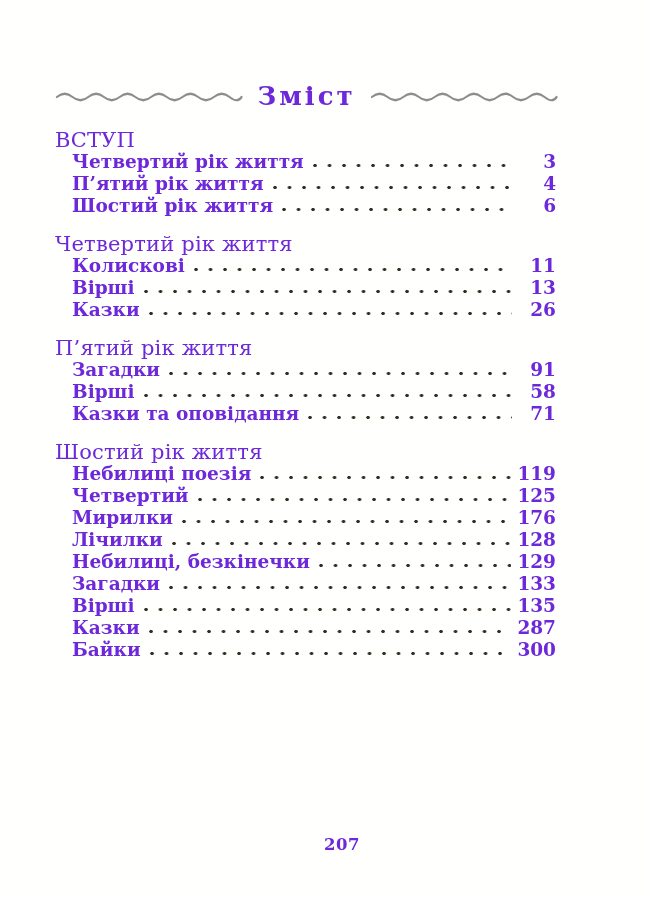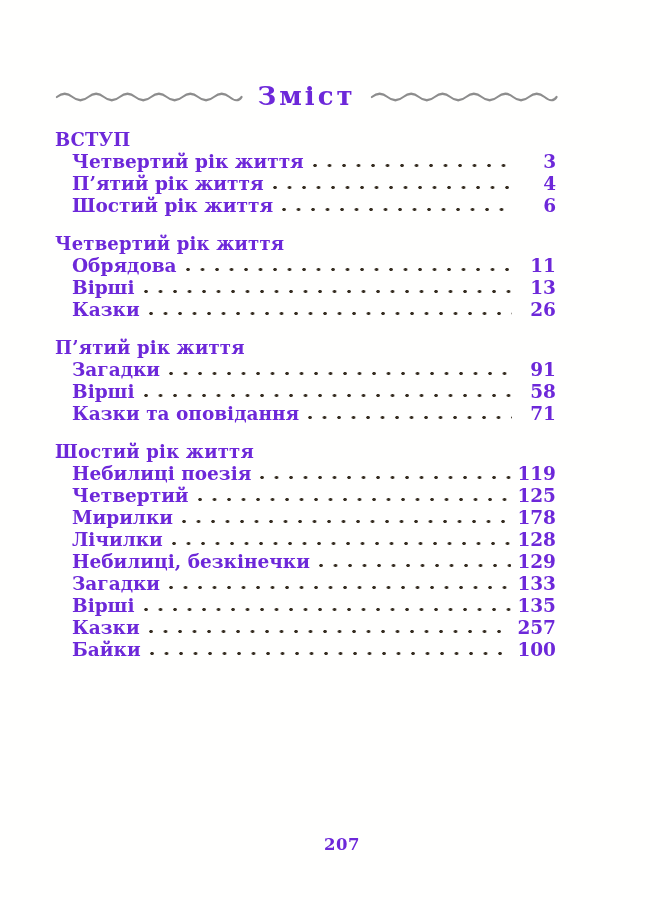--- a/index.html
+++ b/index.html
@@ -46,22 +46,22 @@
   
   .toc {
     position: absolute;
     top: 129px;
     left: 55px;
     width: 501px;
   }
   .toc-section { margin: 0; }
   .toc-section + .toc-section { margin-top: 16px; }
   .toc-heading {
-    font-size: 18px;
-    font-weight: 700;
+    font-size: 21px;
+    font-weight: 400;
     line-height: 22px;
     letter-spacing: 0.2px;
   }
   .toc-entries { margin: 0; padding: 0; list-style: none; }
   .toc-entry {
     display: flex;
     align-items: baseline;
     padding-left: 17px;
     font-size: 18.5px;
     font-weight: 600;
@@ -139,21 +139,21 @@
       <span class="dot-leader"></span>
       <span class="entry-page">6</span>
     </li>
   </ul>
     </section>
 
     <section class="toc-section">
       <div class="toc-heading">Четвертий рік життя</div>
       <ul class="toc-entries">
     <li class="toc-entry">
-      <span class="entry-label">Обрядова</span>
+      <span class="entry-label">Колискові</span>
       <span class="dot-leader"></span>
       <span class="entry-page">11</span>
     </li>
 
     <li class="toc-entry">
       <span class="entry-label">Вірші</span>
       <span class="dot-leader"></span>
       <span class="entry-page">13</span>
     </li>
 
@@ -199,21 +199,21 @@
 
     <li class="toc-entry">
       <span class="entry-label">Четвертий</span>
       <span class="dot-leader"></span>
       <span class="entry-page">125</span>
     </li>
 
     <li class="toc-entry">
       <span class="entry-label">Мирилки</span>
       <span class="dot-leader"></span>
-      <span class="entry-page">178</span>
+      <span class="entry-page">176</span>
     </li>
 
     <li class="toc-entry">
       <span class="entry-label">Лічилки</span>
       <span class="dot-leader"></span>
       <span class="entry-page">128</span>
     </li>
 
     <li class="toc-entry">
       <span class="entry-label">Небилиці, безкінечки</span>
@@ -230,27 +230,27 @@
 
     <li class="toc-entry">
       <span class="entry-label">Вірші</span>
       <span class="dot-leader"></span>
       <span class="entry-page">135</span>
     </li>
 
     <li class="toc-entry">
       <span class="entry-label">Казки</span>
       <span class="dot-leader"></span>
-      <span class="entry-page">257</span>
+      <span class="entry-page">287</span>
     </li>
 
     <li class="toc-entry">
       <span class="entry-label">Байки</span>
       <span class="dot-leader"></span>
-      <span class="entry-page">100</span>
+      <span class="entry-page">300</span>
     </li>
   </ul>
     </section>
   </div>
 
   <div class="footer">
     <span class="folio">207</span>
   </div>
 
 </div>

